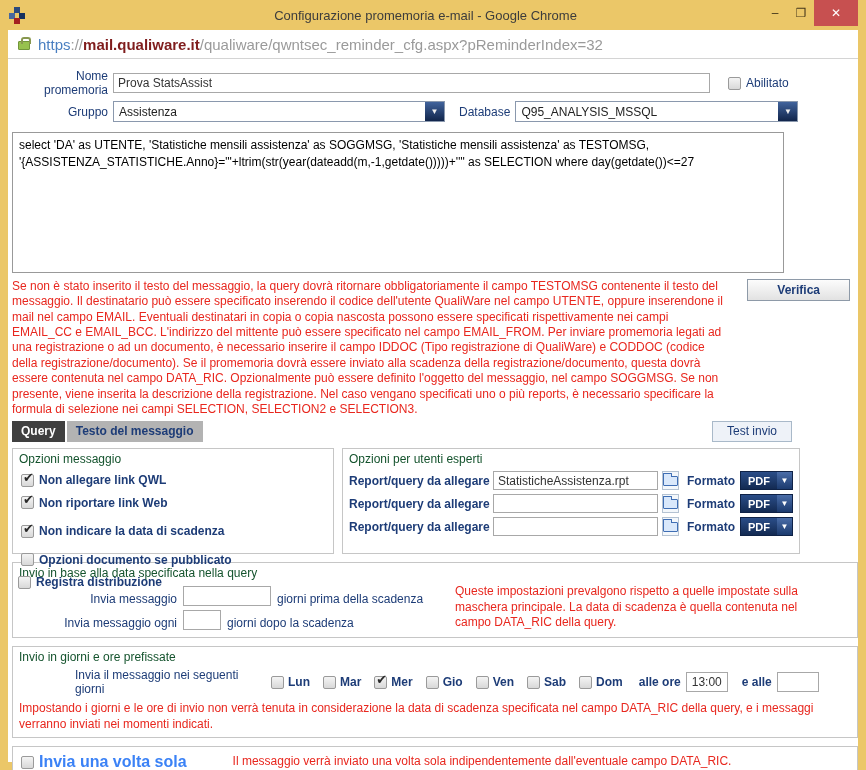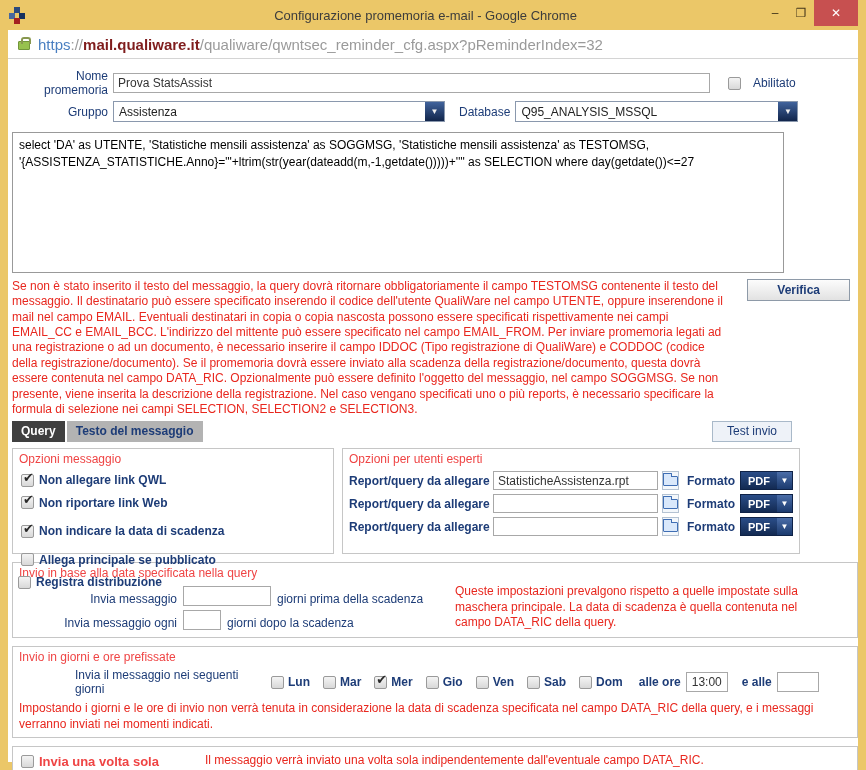--- a/index.html
+++ b/index.html
@@ -65,21 +65,21 @@
 
   .tabs-row { display:flex; align-items:flex-end; margin-top:4px; }
   .tab { padding:3px 9px 4px; font-size:12px; font-weight:700; cursor:pointer; }
   .tab.active { background:#404040; color:#fff; }
   .tab.inactive { background:#b3b3b3; color:#1d3c77; margin-left:2px; }
   .tabs-spacer { flex:1; }
   .btn-test { background:#eef2f8; border:1px solid #a9b9c9; color:#1d3c77; font-size:12px;
               padding:2px 14px 3px; margin-right:60px; cursor:pointer; }
 
   .box { border:1px solid #c6c6c6; background:#fff; }
-  .box-title { color:#ef4444; font-size:12px; padding:3px 6px 1px; }
+  .box-title { color:#14532d; font-size:12px; padding:3px 6px 1px; }
 
   .twobox { display:flex; gap:8px; margin-top:6px; }
   .box-msg { width:322px; height:106px; padding-bottom:4px; }
   .opt { display:inline-flex; align-items:center; margin:6px 0 0 8px; }
   .opt .cb { margin-right:5px; }
   .opt-label { color:#1d3c77; font-weight:700; font-size:12px; }
 
   .box-expert { width:458px; height:106px; }
   .exp-row { display:flex; align-items:center; margin:4px 6px 0; }
   .exp-lbl { width:144px; color:#1d3c77; font-weight:700; font-size:12px; flex:none; }
@@ -107,21 +107,21 @@
   .days-row { display:flex; align-items:center; padding:3px 6px 2px; }
   .days-lead { margin-left:56px; width:196px; color:#1d3c77; font-size:12px; flex:none; }
   .day { display:inline-flex; align-items:center; margin-right:13px; }
   .day .cb { margin-right:4px; }
   .day-lbl { color:#1d3c77; font-weight:700; font-size:12px; }
   .time-lbl { color:#1d3c77; font-weight:700; font-size:12px; margin:0 5px 0 3px; }
   .time-input { width:42px; height:19px; text-align:center; }
   .fixed-note { padding:3px 6px 5px; }
 
   .once-box { margin-top:8px; width:846px; display:flex; align-items:center; padding:6px 8px; }
-  .once-lbl { color:#ef4444; font-weight:700; font-size:13px; margin-left:5px; }
+  .once-lbl { color:#3b82f6; font-weight:700; font-size:16px; margin-left:5px; }
   .once-note { margin-left:46px; }
 </style>
 </head>
 <body>
 
 <div class="window">
 
   <div class="titlebar">
     <span class="app-icon">
       <i class="sq-top"></i>
@@ -141,21 +141,21 @@
     <span class="lock"></span>
     <span class="url"><span class="proto">https</span><span class="sep">://</span><span class="host bold">mail.qualiware.it</span><span class="path">/qualiware/qwntsec_reminder_cfg.aspx?pReminderIndex=32</span></span>
   </div>
 
   <div class="content">
 
     <div class="frow">
       <span class="flbl">Nome promemoria</span>
       <input class="txt" style="width: 597px;" value="Prova StatsAssist">
       <span class="cb" style="margin-left:18px"></span>
-      <span class="navy" style="margin-left:12px">Abilitato</span>
+      <span class="navy" style="margin-left:5px">Abilitato</span>
     </div>
 
     <div class="frow">
       <span class="flbl">Gruppo</span>
       <span class="sel" style="width:332px">
         <span class="sel-val">Assistenza</span>
         <span class="sel-arrow">▼</span>
       </span>
       <span class="navy" style="margin:0 5px 0 14px">Database</span>
       <span class="sel" style="width:283px">
@@ -196,21 +196,21 @@
         </div>
         <div style="margin-top:6px">
           <span class="opt">
             <span class="cb checked"></span>
             <span class="opt-label">Non indicare la data di scadenza</span>
           </span>
         </div>
         <div style="margin-top:6px">
           <span class="opt">
             <span class="cb"></span>
-            <span class="opt-label">Allega principale se pubblicato</span>
+            <span class="opt-label">Opzioni documento se pubblicato</span>
           </span>
           <span class="opt" style="margin-left:5px">
             <span class="cb"></span>
             <span class="opt-label">Registra distribuzione</span>
           </span>
         </div>
       </div>
 
       <div class="box box-expert">
         <div class="box-title">Opzioni per utenti esperti</div>

